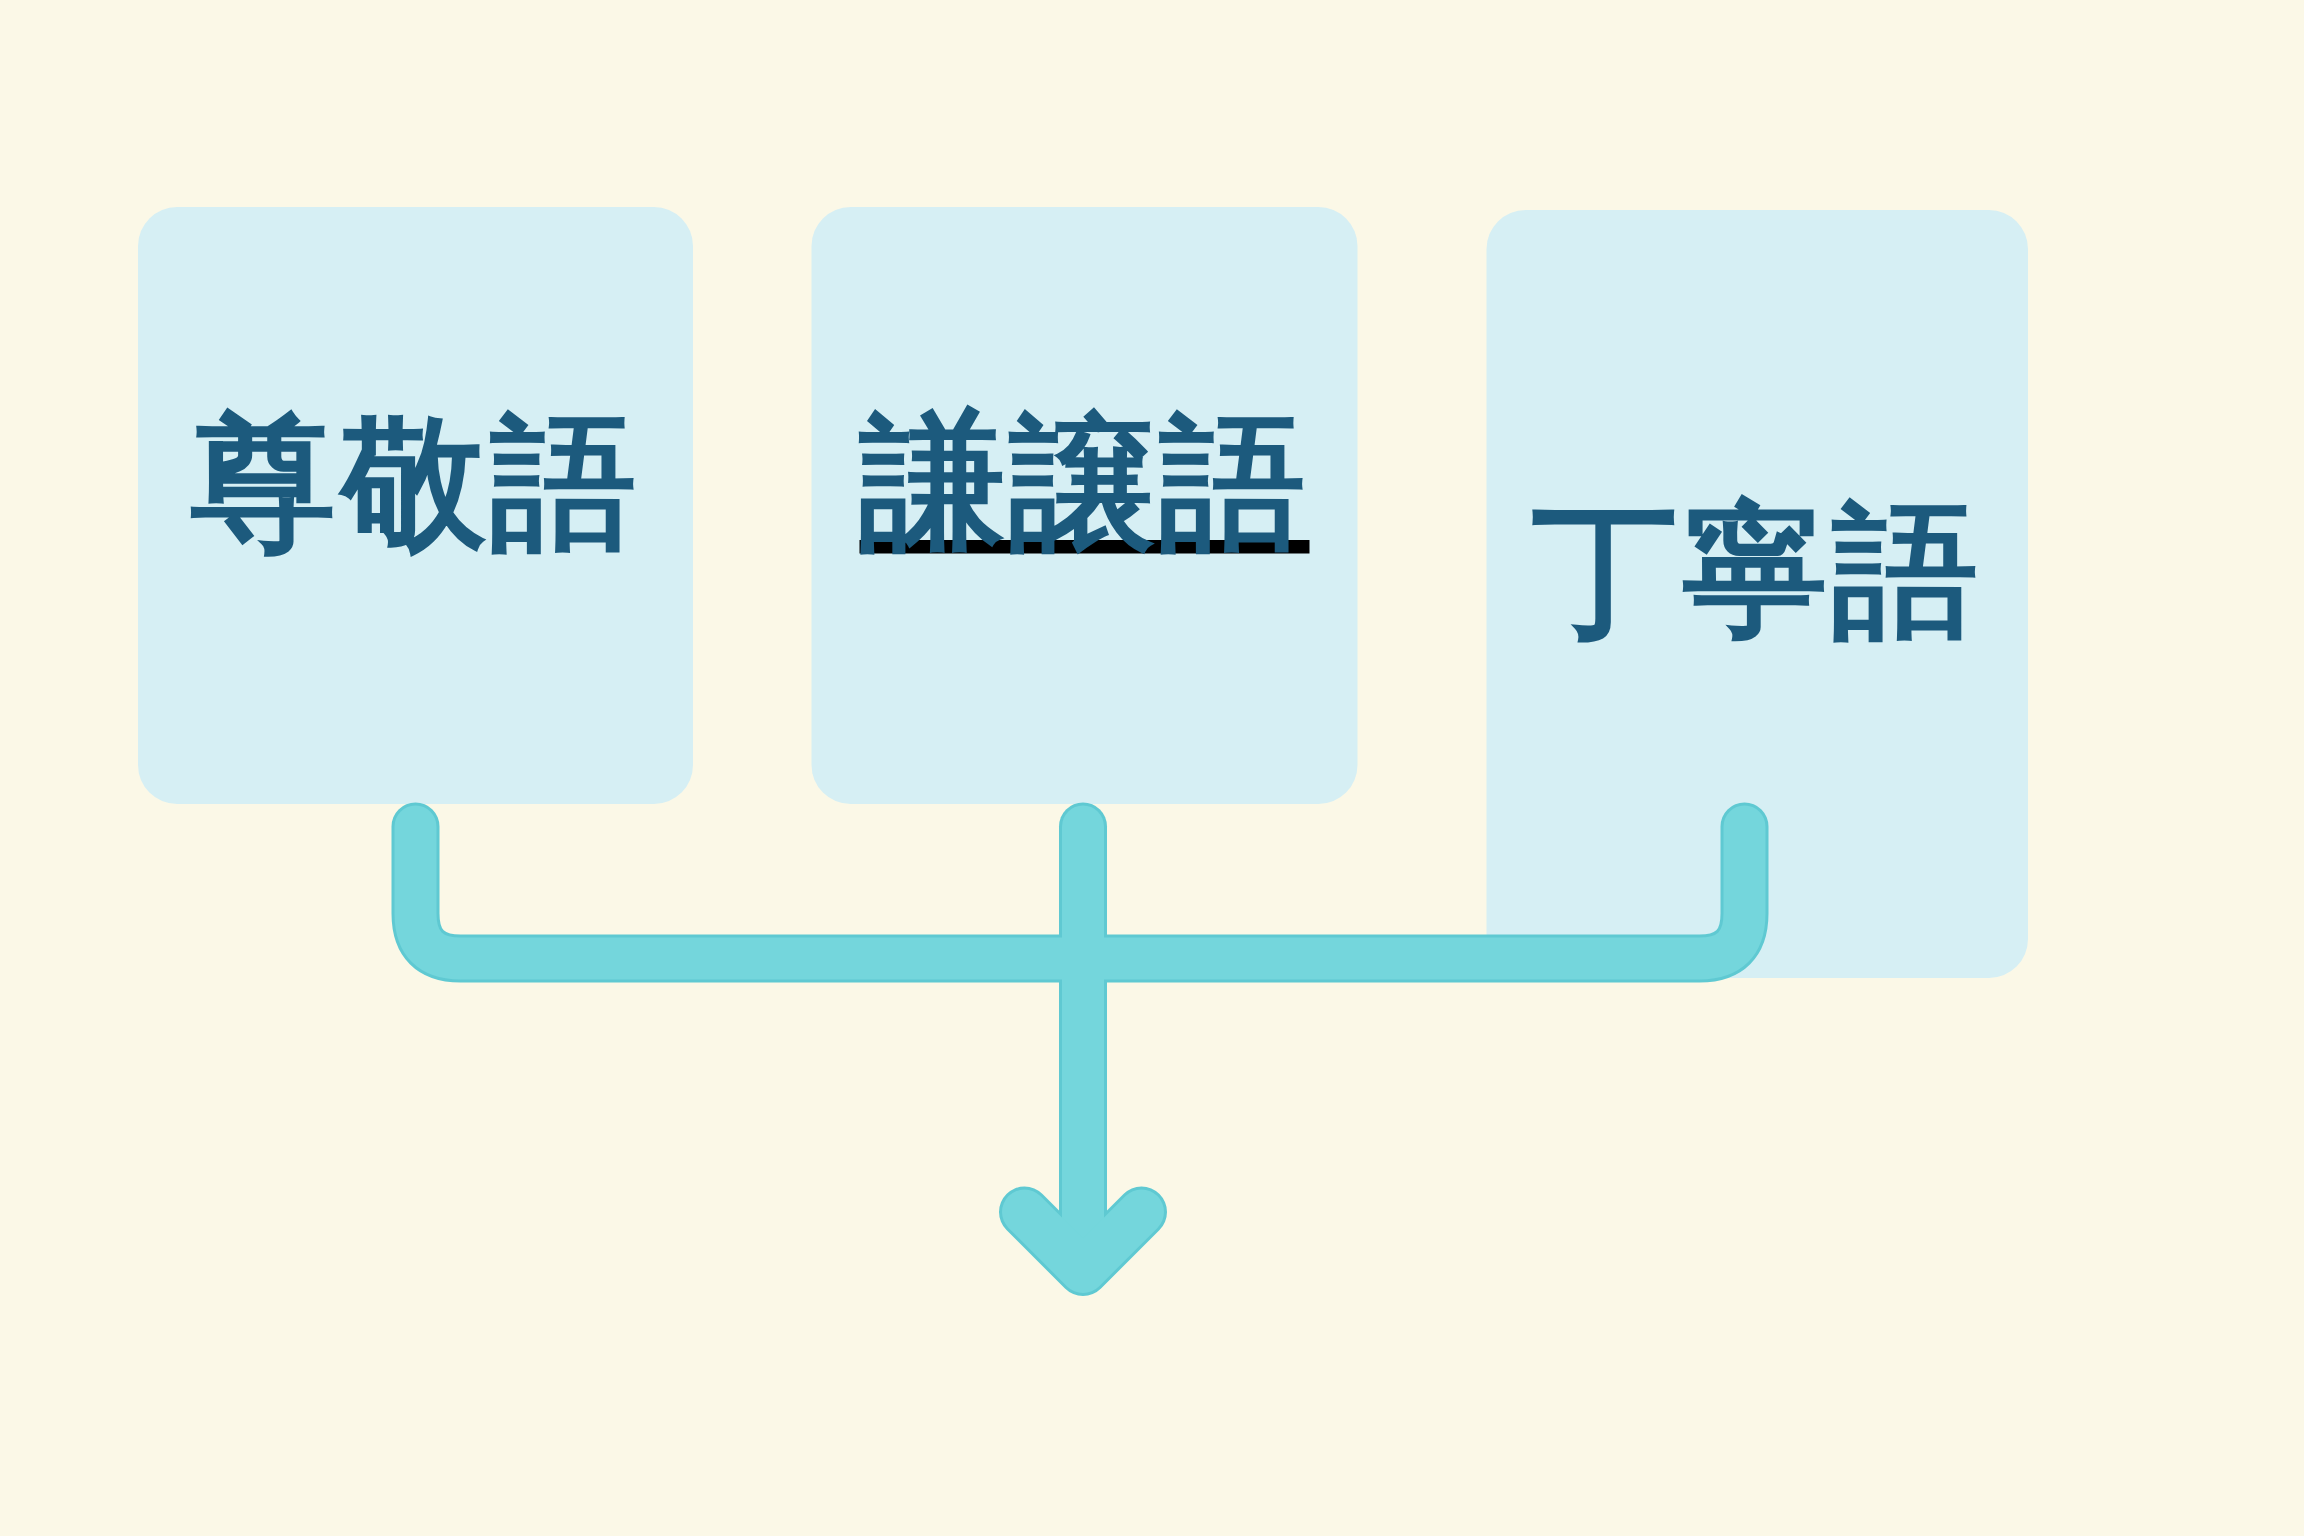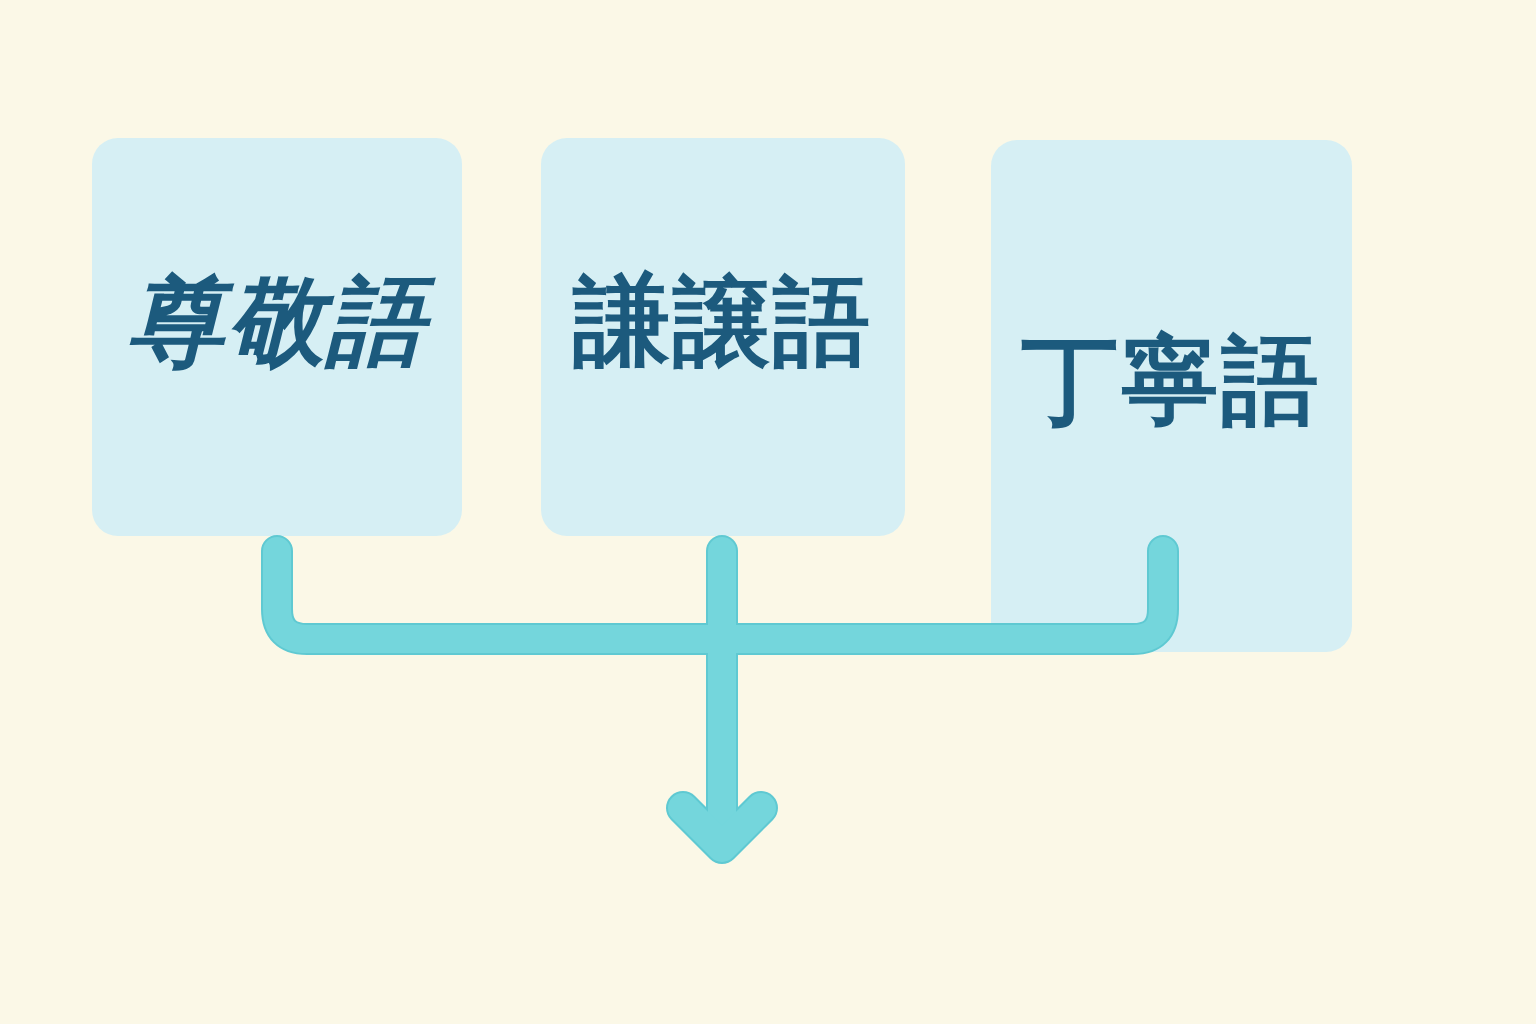--- a/index.html
+++ b/index.html
@@ -25,22 +25,22 @@
   .card {
     position: absolute;
     top: 138px;
     height: 398px;
     background: var(--card-fill);
     border-radius: 26px;
     display: flex;
     align-items: center;
     justify-content: center;
   }
-  .card-1 { left: 92px;  width: 370px; font-style: italic; }
-  .card-2 { left: 541px; width: 364px; }
+  .card-1 { left: 92px;  width: 370px; }
+  .card-2 { left: 541px; width: 364px; text-decoration: underline; }
   .card-3 { left: 991px; width: 361px; height: 512px; top: 140px; }
   .card-label {
     font-size: 97px;
     font-weight: 700;
     letter-spacing: 3px;
     color: var(--label-text);
     line-height: 1;
     transform: translateY(-16px);
     white-space: nowrap;
     text-align: center;

